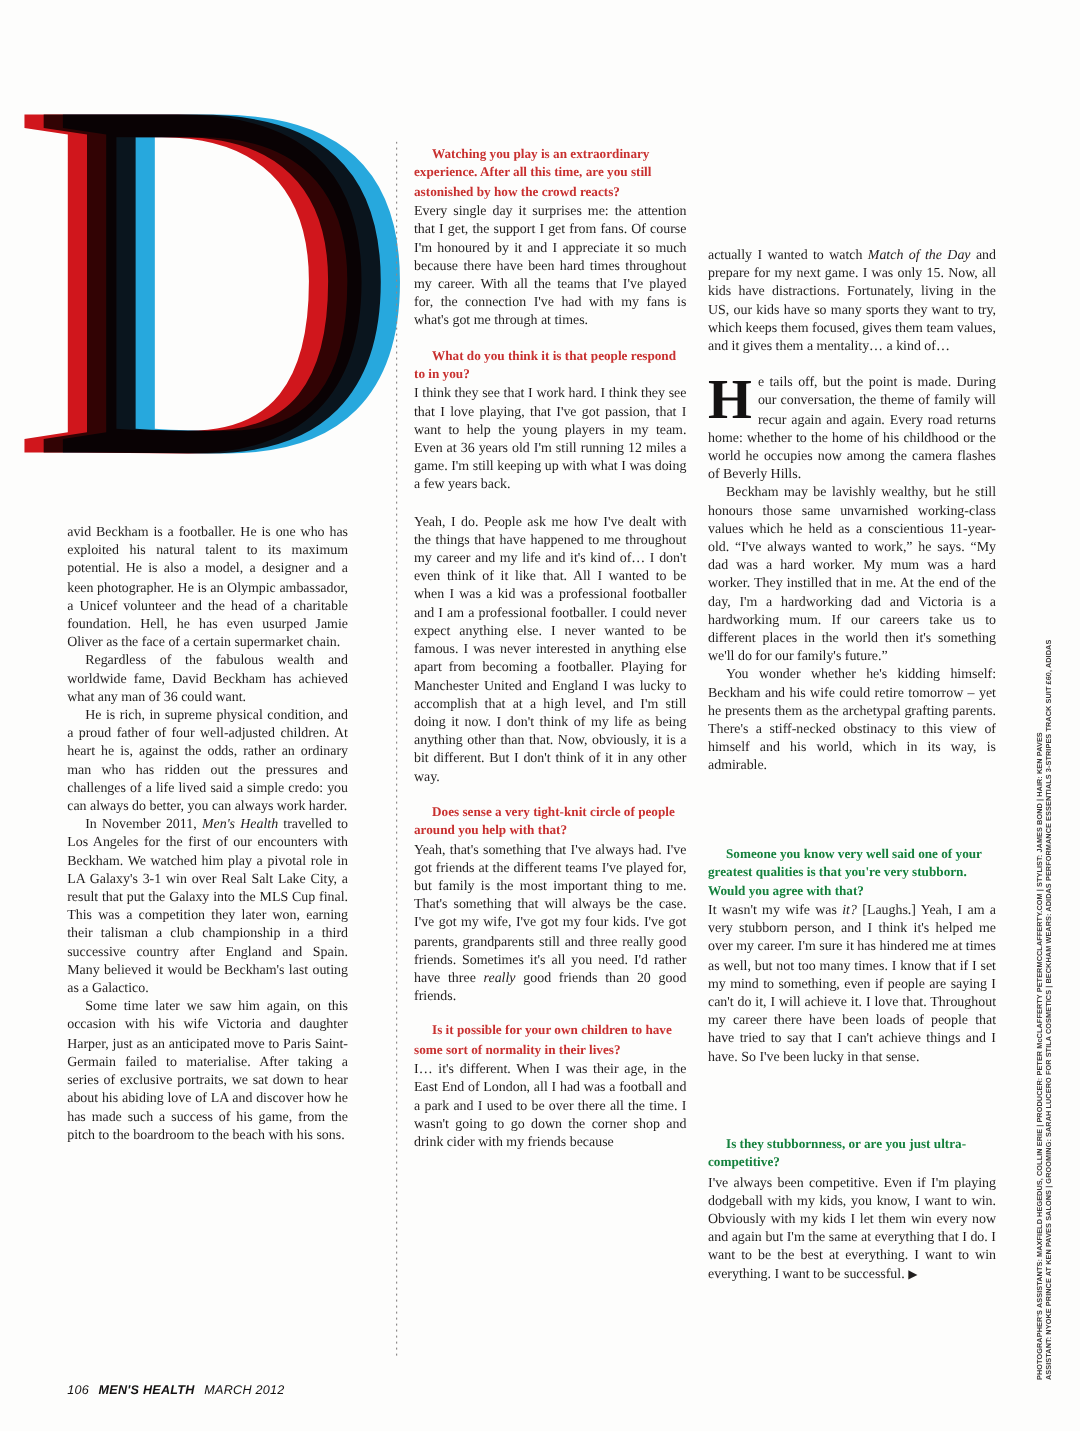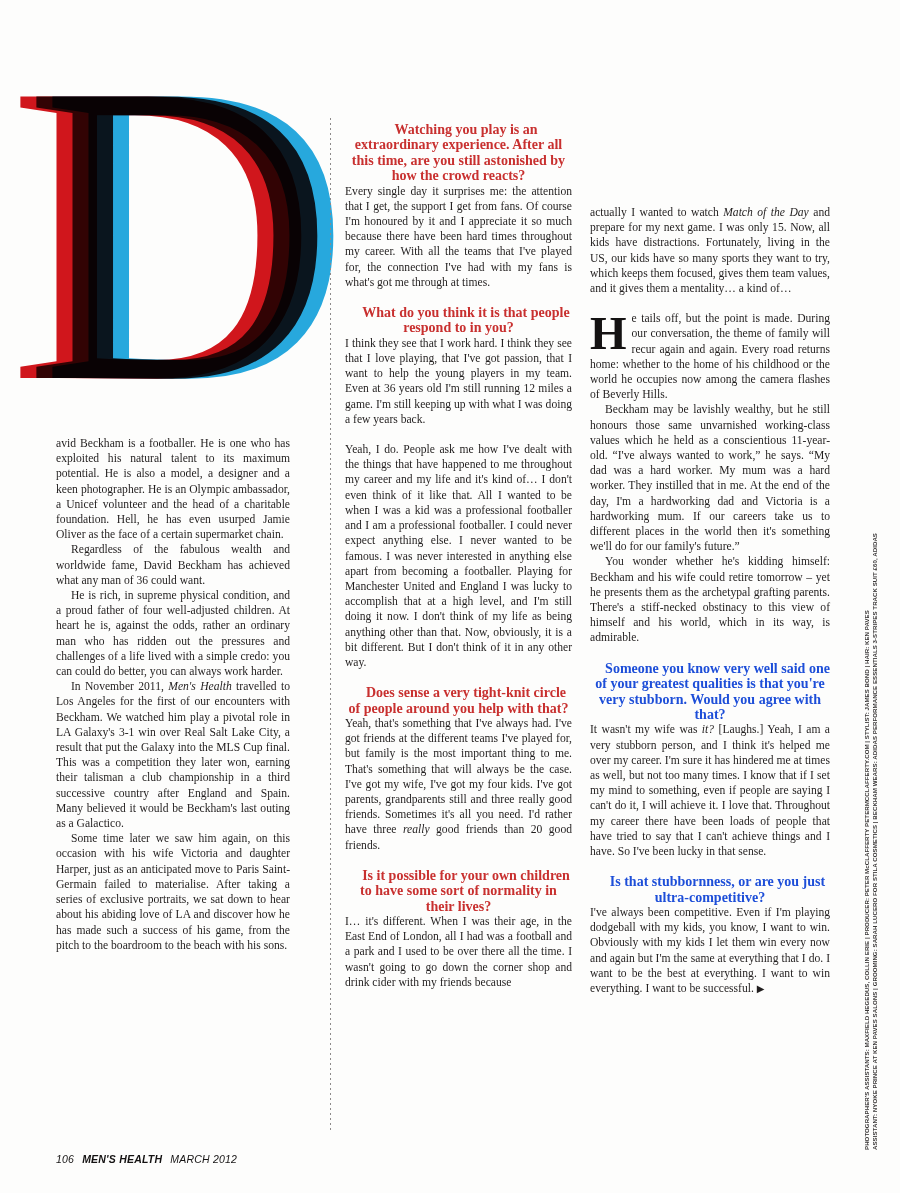--- a/index.html
+++ b/index.html
@@ -70,28 +70,28 @@
     font-weight: 700;
     color: #141212;
     padding: 2px 5px 0 0;
     margin-top: 1px;
     font-family: "Liberation Serif", "DejaVu Serif", serif;
   }
 
   
   .qheading {
     font-weight: 700;
-    font-size: 14px;
+    font-size: 11px;
     line-height: 15.4px;
     text-indent: 0;
-    text-align: center;
+    text-align: left;
     margin: 0;
   }
   .qheading.red  { color: #c8302f; }
-  .qheading.dark { color: #1d4ed8; }
+  .qheading.dark { color: #15803d; margin-top: 44px; }
   .spacer { height: 15px; }
 
   em, i { font-style: italic; }
 
   
   .rule-dotted {
     position: absolute;
     left: 330px;
     top: 118px;
     width: 1px;
@@ -152,21 +152,21 @@
     <span class="d-cyan">D</span>
     <span class="d-dark">D</span>
     <span class="d-red">D</span>
   </div>
 
   <div class="rule-dotted"></div>
 
   <div class="col" id="col1">
     <p class="first">avid Beckham is a footballer. He is one who has exploited his natural talent to its maximum potential. He is also a model, a designer and a keen photographer. He is an Olympic ambassador, a Unicef volunteer and the head of a charitable foundation. Hell, he has even usurped Jamie Oliver as the face of a certain supermarket chain.</p>
     <p>Regardless of the fabulous wealth and worldwide fame, David Beckham has achieved what any man of 36 could want.</p>
-    <p>He is rich, in supreme physical condition, and a proud father of four well-adjusted children. At heart he is, against the odds, rather an ordinary man who has ridden out the pressures and challenges of a life lived with a simple credo: you can could do better, you can always work harder.</p>
+    <p>He is rich, in supreme physical condition, and a proud father of four well-adjusted children. At heart he is, against the odds, rather an ordinary man who has ridden out the pressures and challenges of a life lived said a simple credo: you can always do better, you can always work harder.</p>
     <p><span>In November 2011, </span><em>Men's Health</em><span> travelled to Los Angeles for the first of our encounters with Beckham. We watched him play a pivotal role in LA Galaxy's 3-1 win over Real Salt Lake City, a result that put the Galaxy into the MLS Cup final. This was a competition they later won, earning their talisman a club championship in a third successive country after England and Spain. Many believed it would be Beckham's last outing as a Galactico.</span></p>
     <p>Some time later we saw him again, on this occasion with his wife Victoria and daughter Harper, just as an anticipated move to Paris Saint-Germain failed to materialise. After taking a series of exclusive portraits, we sat down to hear about his abiding love of LA and discover how he has made such a success of his game, from the pitch to the boardroom to the beach with his sons.</p>
   </div>
 
   <div class="col" id="col2">
     <p class="qheading red">Watching you play is an extraordinary experience. After all this time, are you still astonished by how the crowd reacts?</p>
     <p class="first">Every single day it surprises me: the attention that I get, the support I get from fans. Of course I'm honoured by it and I appreciate it so much because there have been hard times throughout my career. With all the teams that I've played for, the connection I've had with my fans is what's got me through at times.</p>
     <div class="spacer"></div>
 
     <p class="qheading red">What do you think it is that people respond to in you?</p>
@@ -190,21 +190,21 @@
 
     <p class="first para-h"><span class="dropcap-h">H</span><span>e tails off, but the point is made. During our conversation, the theme of family will recur again and again. Every road returns home: whether to the home of his childhood or the world he occupies now among the camera flashes of Beverly Hills.</span></p>
     <p>Beckham may be lavishly wealthy, but he still honours those same unvarnished working-class values which he held as a conscientious 11-year-old. “I've always wanted to work,” he says. “My dad was a hard worker. My mum was a hard worker. They instilled that in me. At the end of the day, I'm a hardworking dad and Victoria is a hardworking mum. If our careers take us to different places in the world then it's something we'll do for our family's future.”</p>
     <p>You wonder whether he's kidding himself: Beckham and his wife could retire tomorrow – yet he presents them as the archetypal grafting parents. There's a stiff-necked obstinacy to this view of himself and his world, which in its way, is admirable.</p>
     <div class="spacer"></div>
 
     <p class="qheading dark">Someone you know very well said one of your greatest qualities is that you're very stubborn. Would you agree with that?</p>
     <p class="first"><span>It wasn't my wife was </span><em>it?</em><span> [Laughs.] Yeah, I am a very stubborn person, and I think it's helped me over my career. I'm sure it has hindered me at times as well, but not too many times. I know that if I set my mind to something, even if people are saying I can't do it, I will achieve it. I love that. Throughout my career there have been loads of people that have tried to say that I can't achieve things and I have. So I've been lucky in that sense.</span></p>
     <div class="spacer"></div>
 
-    <p class="qheading dark">Is that stubbornness, or are you just ultra-competitive?</p>
+    <p class="qheading dark">Is they stubbornness, or are you just ultra-competitive?</p>
     <p class="first"><span>I've always been competitive. Even if I'm playing dodgeball with my kids, you know, I want to win. Obviously with my kids I let them win every now and again but I'm the same at everything that I do. I want to be the best at everything. I want to win everything. I want to be successful.</span> <span class="endmark">▶</span></p>
   </div>
 
   <div class="credits">
     <div class="line l1">PHOTOGRAPHER'S ASSISTANTS: MAXFIELD HEGEDUS, COLLIN ERIE | PRODUCER: PETER McCLAFFERTY PETERMCCLAFFERTY.COM | STYLIST: JAMES BOND | HAIR: KEN PAVES</div>
     <div class="line l2">ASSISTANT: NYOKE PRINCE AT KEN PAVES SALONS | GROOMING: SARAH LUCERO FOR STILA COSMETICS | BECKHAM WEARS: ADIDAS PERFORMANCE ESSENTIALS 3-STRIPES TRACK SUIT £60, ADIDAS</div>
   </div>
 
   <div class="folio">
     <span class="pagenum">106</span>

